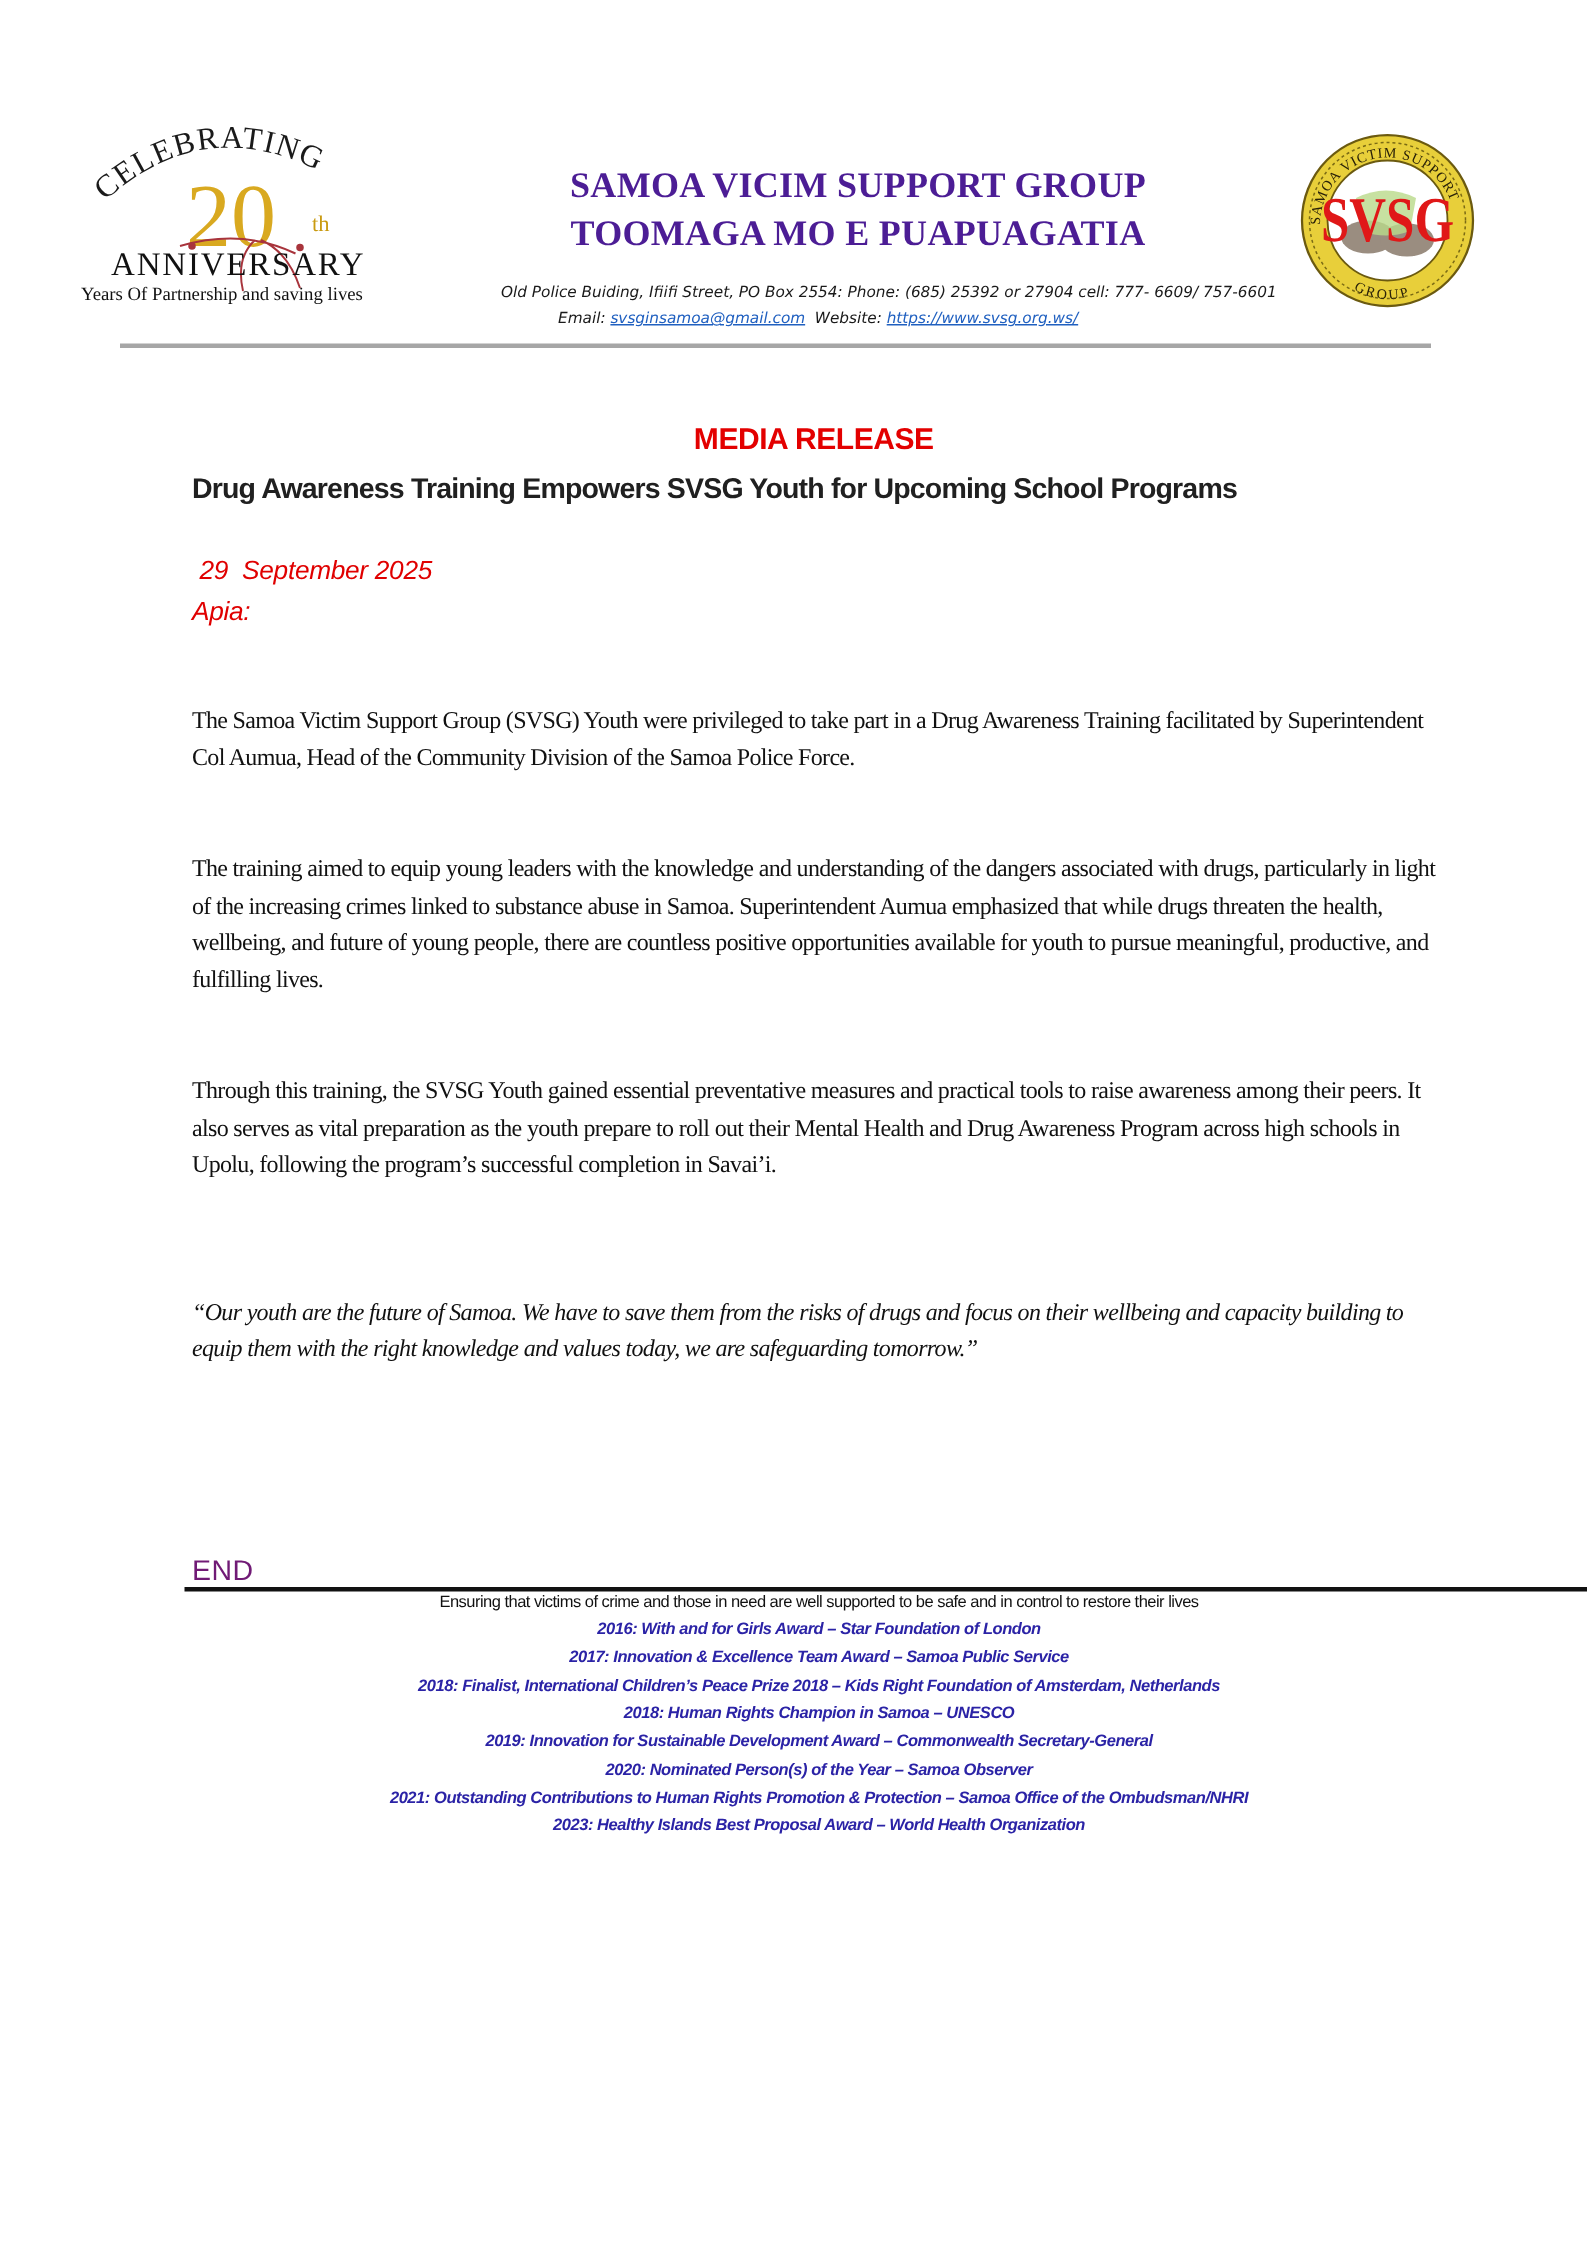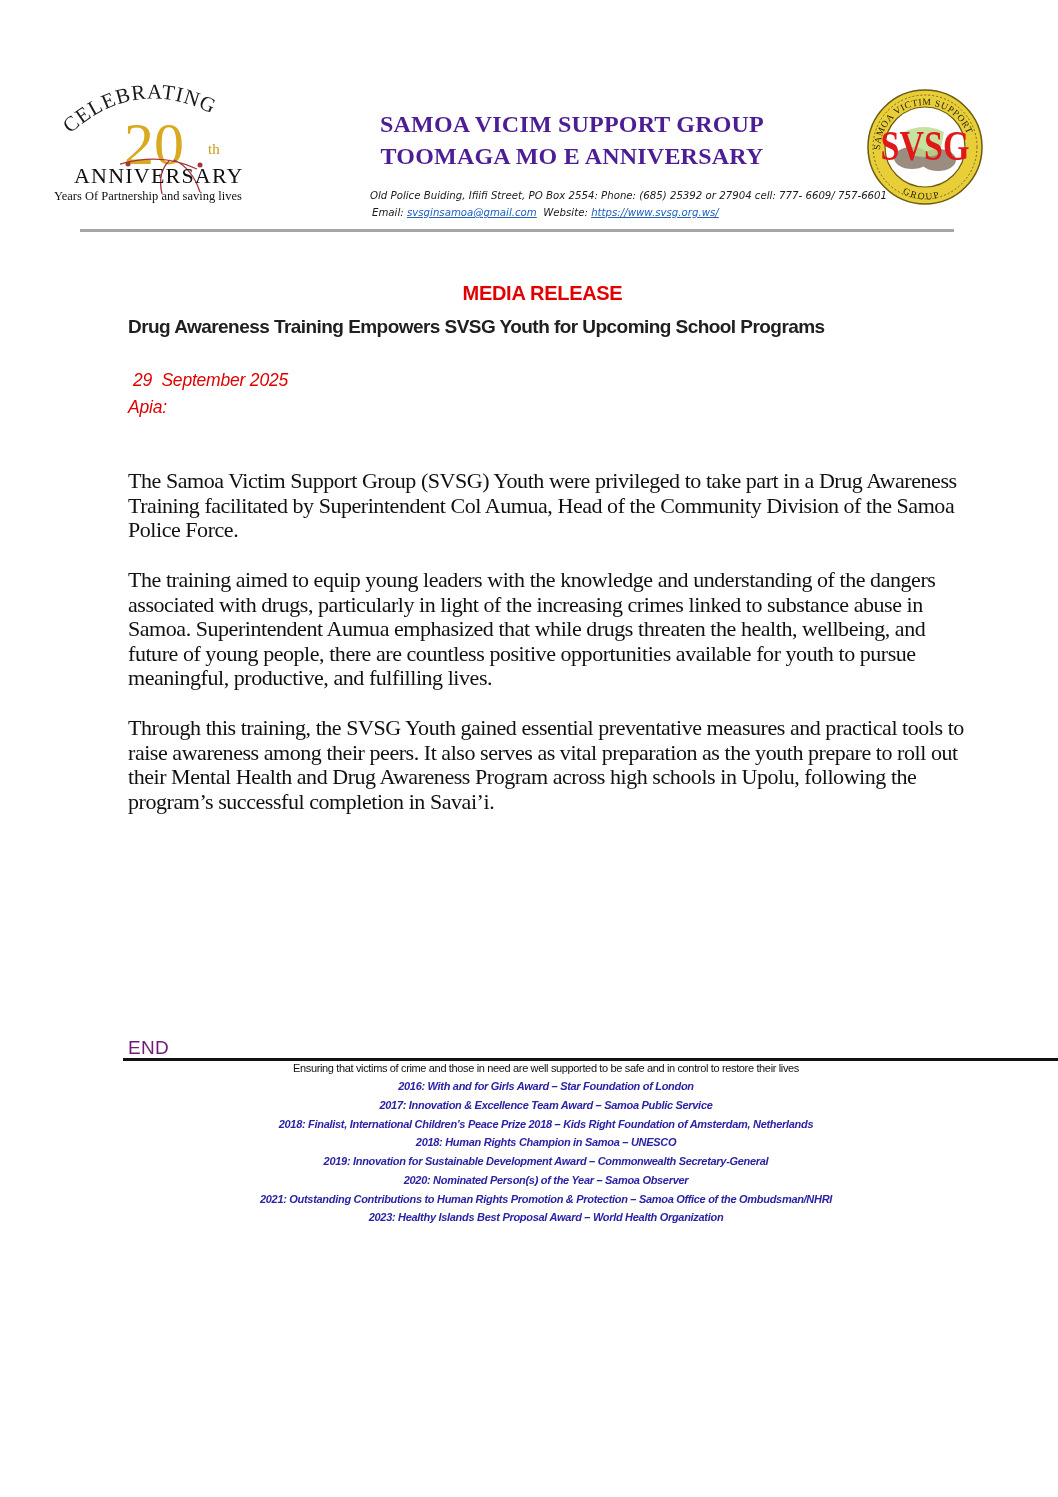--- a/index.html
+++ b/index.html
@@ -12,36 +12,36 @@
 
   
   #seal { left: 866px; top: 88px; width: 118px; height: 118px; }
 
   
   .org-title { left: 330px; width: 484px; text-align: center; font-family: "Liberation Serif", serif; font-weight: bold; font-size: 24px; letter-spacing: 0.2px; color: #4c1d95; }
   #org1 { top: 111px; }
   #org2 { top: 143px; }
 
   .contact { font-family: "DejaVu Sans", sans-serif; font-style: italic; font-size: 10.2px; color: #1a1a1a; white-space: nowrap; }
-  #contact1 { left: 334px; top: 190px; margin-left: 36px; }
+  #contact1 { left: 334px; top: 190px; }
   #contact2 { left: 372px; top: 207px; }
   .link { color: #2060c0; text-decoration: underline; }
 
   #header-rule { left: 80px; top: 229px; width: 874px; height: 3px; background: #a6a6a6; }
 
   
   #media-release { left: 0; width: 1085px; top: 282px; text-align: center; font-family: "Liberation Sans", sans-serif; font-weight: bold; font-size: 20px; color: #e30000; letter-spacing: -0.3px; }
   #headline { left: 128px; top: 316px; width: 830px; font-family: "Liberation Sans", sans-serif; font-weight: bold; font-size: 19px; color: #202020; letter-spacing: -0.55px; white-space: nowrap; }
 
   .redital { font-family: "Liberation Sans", sans-serif; font-style: italic; font-size: 17.5px; color: #e00000; letter-spacing: -0.2px; text-align: right; }
   #date { left: 133px; top: 370px; }
   #place { left: 128px; top: 397px; }
 
   
-  .body { left: 128px; width: 840px; font-family: "Liberation Serif", serif; font-size: 22px; line-height: 24.6px; color: #111; letter-spacing: -0.45px; }
+  .body { left: 128px; width: 840px; font-family: "Liberation Serif", serif; font-size: 16px; line-height: 24.6px; color: #111; letter-spacing: -0.45px; }
   #p1 { top: 469px; }
   #p2 { top: 568px; }
   #p3 { top: 716px; }
   #p4 { top: 839px; }
   .quote { font-style: italic; }
 
   
   #end { left: 128px; top: 1037px; font-family: "Liberation Sans", sans-serif; font-weight: normal; font-size: 19px; color: #701a75; letter-spacing: 0.3px; }
   #footer-rule { left: 123px; top: 1058px; width: 935px; height: 3px; background: #111; }
   #mission { left: 0; width: 1092px; top: 1062px; text-align: center; font-family: "Liberation Sans", sans-serif; font-size: 11px; color: #111; letter-spacing: -0.35px; }
@@ -62,21 +62,21 @@
     <text x="156" y="82" font-family="Liberation Serif, serif" font-size="15" fill="#c99a10">th</text>
     <path d="M 68 92 Q 110 80 145 97 M 118 88 Q 105 100 110 122 M 122 88 Q 140 96 148 120" stroke="#a8343c" stroke-width="1.3" fill="none"></path>
     <circle cx="76" cy="92" r="2.5" fill="#a8343c"></circle>
     <circle cx="148" cy="93" r="2.5" fill="#a8343c"></circle>
     <text x="22" y="111" font-family="Liberation Serif, serif" font-size="22" fill="#111" letter-spacing="1.2">ANNIVERSARY</text>
     <text x="2" y="128" font-family="Liberation Serif, serif" font-size="12.5" fill="#111">Years Of Partnership and saving lives</text>
   </svg>
 </div>
 
 <div id="org1" class="abs org-title">SAMOA VICIM SUPPORT GROUP</div>
-<div id="org2" class="abs org-title">TOOMAGA MO E ANNIVERSARY</div>
+<div id="org2" class="abs org-title">TOOMAGA MO E PUAPUAGATIA</div>
 
 <div id="contact1" class="abs contact">Old Police Buiding, Ifiifi Street, PO Box 2554:  Phone: (685) 25392 or 27904  cell: 777- 6609/ 757-6601</div>
 <div id="contact2" class="abs contact">
   <span>Email: </span><span class="link">svsginsamoa@gmail.com</span><span style="white-space:pre">  Website: </span><span class="link">https://www.svsg.org.ws/</span>
 </div>
 
 <div id="seal" class="abs">
   <svg viewBox="0 0 118 118" xmlns="http://www.w3.org/2000/svg">
     <defs>
       <path id="sealtop" d="M 14 62 A 45 45 0 0 1 104 62"></path>
@@ -103,20 +103,21 @@
 <div id="media-release" class="abs">MEDIA RELEASE</div>
 <div id="headline" class="abs">Drug Awareness Training Empowers SVSG Youth for Upcoming School Programs</div>
 <div id="date" class="abs redital" style="white-space:pre">29  September 2025</div>
 <div id="place" class="abs redital">Apia:</div>
 
 <div id="p1" class="abs body">The Samoa Victim Support Group (SVSG) Youth were privileged to take part in a Drug Awareness Training facilitated by Superintendent Col Aumua, Head of the Community Division of the Samoa Police Force.</div>
 <div id="p2" class="abs body">The training aimed to equip young leaders with the knowledge and understanding of the dangers associated with drugs, particularly in light of the increasing crimes linked to substance abuse in Samoa. Superintendent Aumua emphasized that while drugs threaten the health, wellbeing, and future of young people, there are countless positive opportunities available for youth to pursue meaningful, productive, and fulfilling lives.</div>
 <div id="p3" class="abs body">Through this training, the SVSG Youth gained essential preventative measures and practical tools to raise awareness among their peers. It also serves as vital preparation as the youth prepare to roll out their Mental Health and Drug Awareness Program across high schools in Upolu, following the program’s successful completion in Savai’i.</div>
 <div id="p4" class="abs body">
   <br>
+  <span class="quote">“Our youth are the future of Samoa. We have to save them from the risks of drugs and focus on their wellbeing and capacity building to equip them with the right knowledge and values today, we are safeguarding tomorrow.”</span>
 </div>
 
 <div id="end" class="abs">END</div>
 <div id="footer-rule" class="abs"></div>
 <div id="mission" class="abs">Ensuring that victims of crime and those in need are well supported to be safe and in control to restore their lives</div>
 
 <div class="abs award" style="top:1080px">2016: With and for Girls Award – Star Foundation of London</div>
 <div class="abs award" style="top:1099px">2017: Innovation &amp; Excellence Team Award – Samoa Public Service</div>
 <div class="abs award" style="top:1118px">2018: Finalist, International Children’s Peace Prize 2018 – Kids Right Foundation of Amsterdam, Netherlands</div>
 <div class="abs award" style="top:1136px">2018: Human Rights Champion in Samoa – UNESCO</div>

